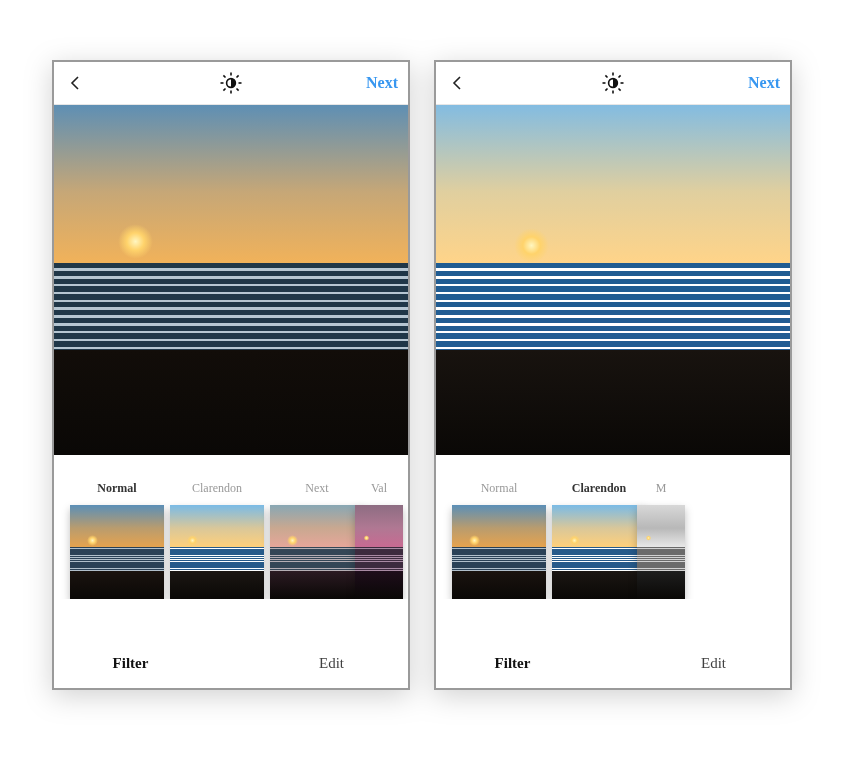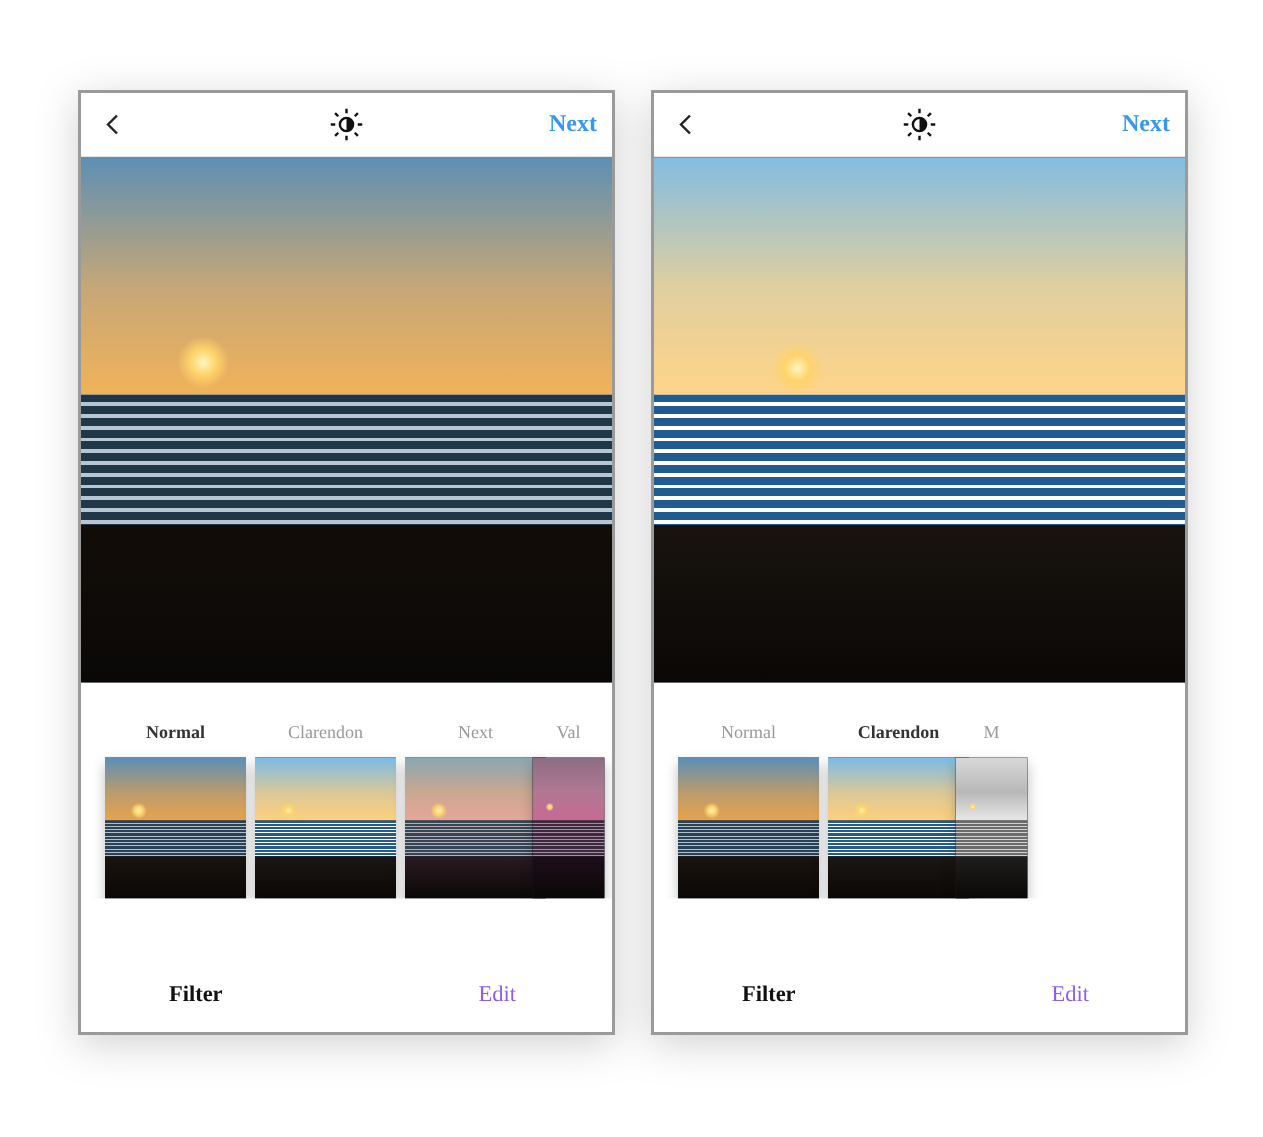--- a/index.html
+++ b/index.html
@@ -97,21 +97,21 @@
     position:absolute;
     bottom:0; left:0; right:0;
     height:50px;
     display:flex;
     gap:48px;
   }
   .tab{
     flex:1;
     display:flex; align-items:center; justify-content:center;
     font-size:15px;
-    color:#8b5cf6;
+    color:#404040;
     cursor:pointer;
   }
   .tab.active{ color:#111; font-weight:600; }
 
   
   .sunset{
     position:relative;
     overflow:hidden;
     background:#0e1a24;
   }

